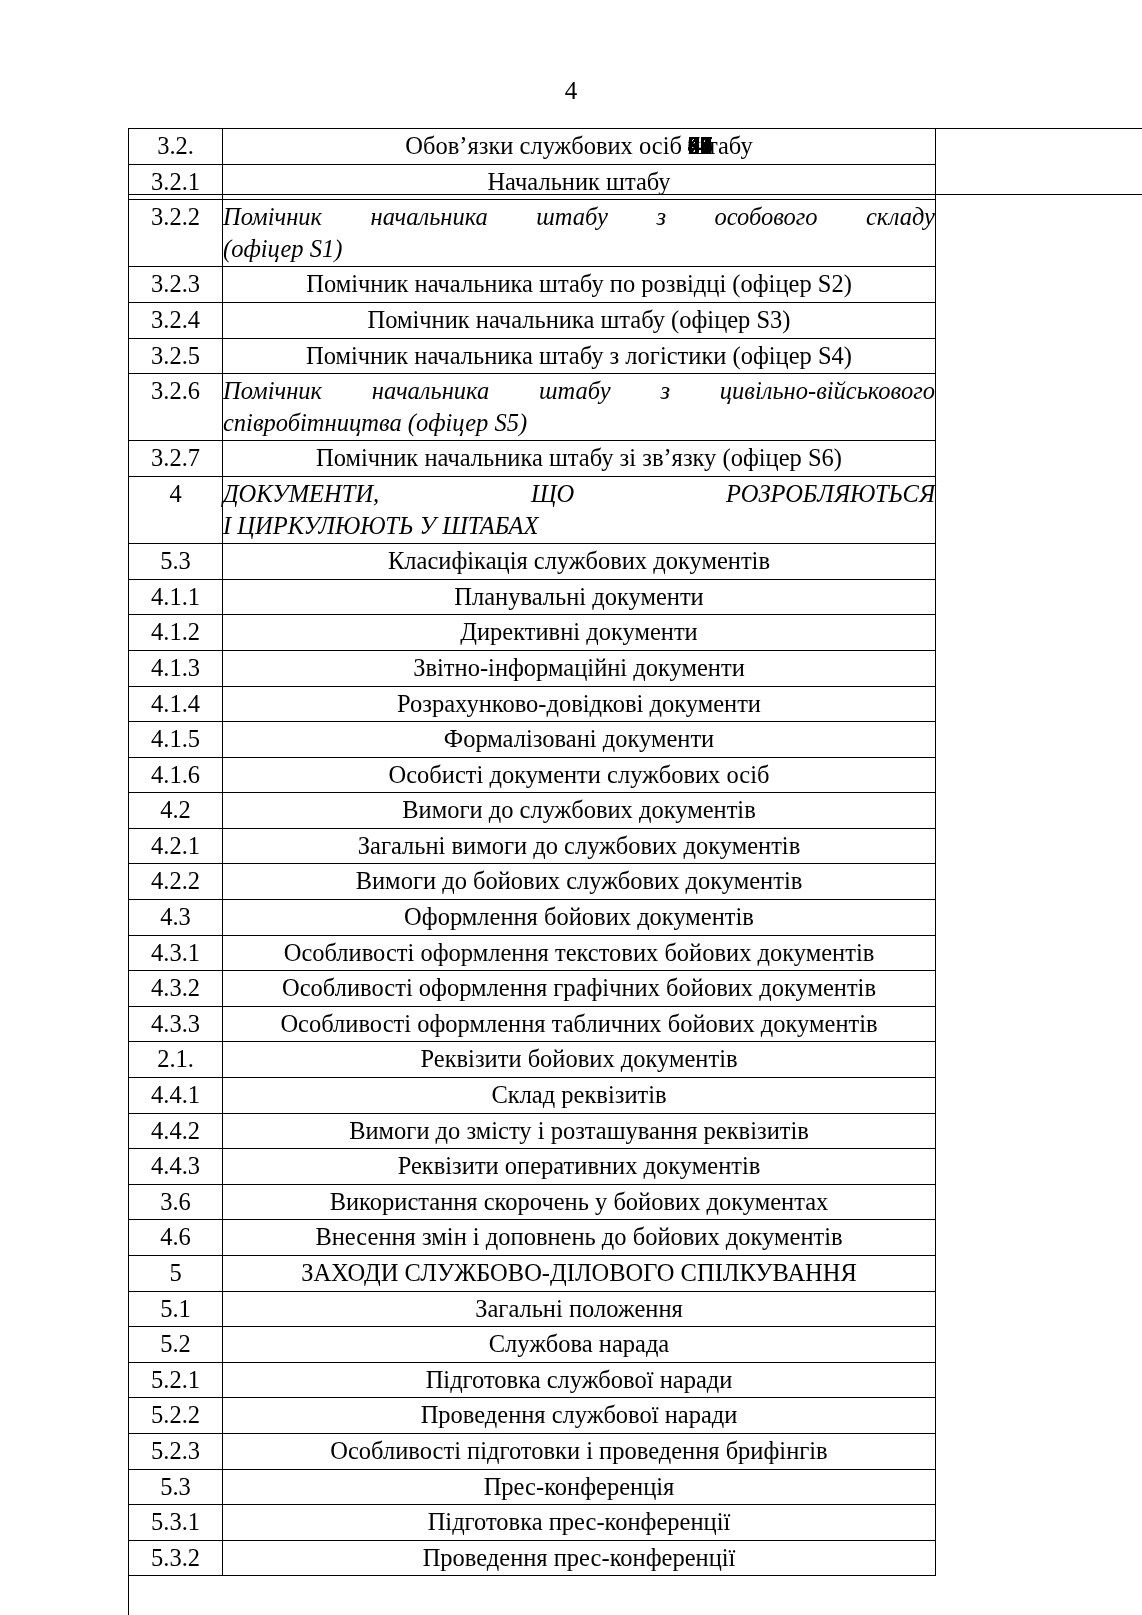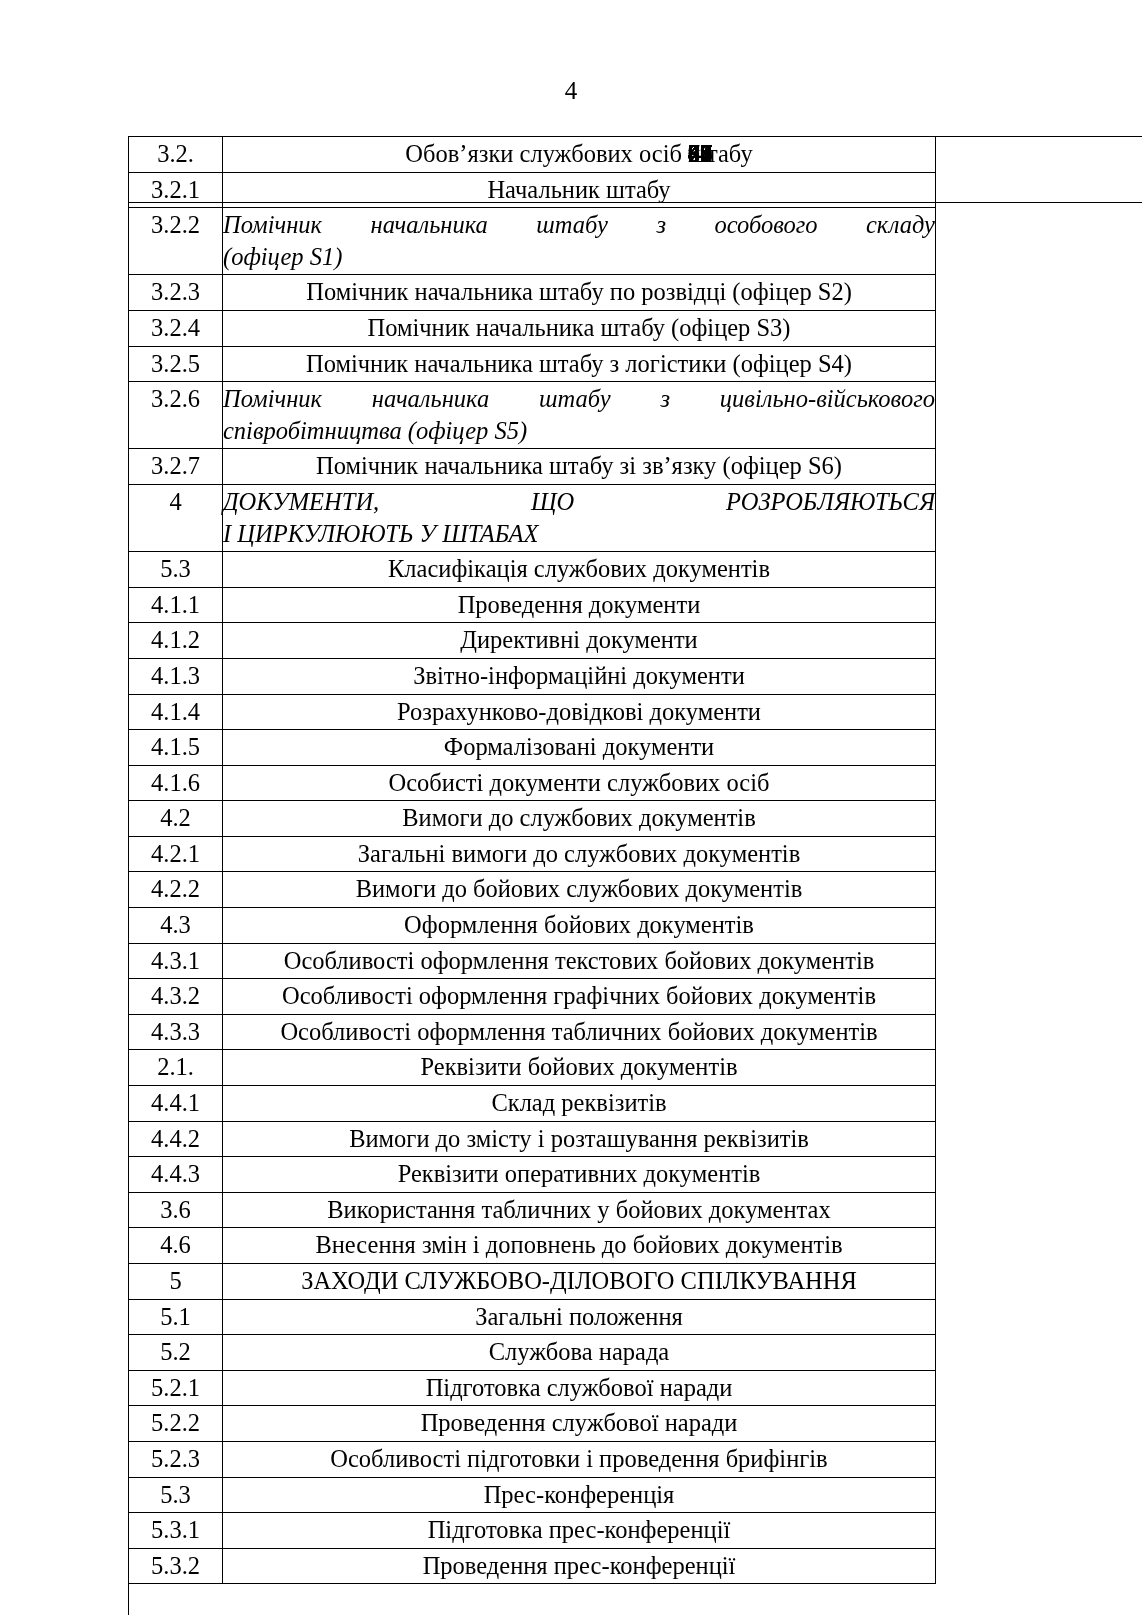--- a/index.html
+++ b/index.html
@@ -28,21 +28,21 @@
     top: 78px;
     width: 1142px;
     text-align: center;
     font-size: 25px;
     line-height: 1;
     letter-spacing: 0;
   }
   .toc-wrap {
     position: absolute;
     left: 128px;
-    top: 136px;
+    top: 128px;
     width: 884px;
   }
   table.toc {
     border-collapse: collapse;
     width: 884px;
     table-layout: fixed;
   }
   table.toc td {
     border: 1.6px solid #000000;
     font-size: 24.5px;
@@ -154,21 +154,21 @@
             </td>
             <td class="page">49</td>
           </tr>
           <tr>
             <td class="num">5.3</td>
             <td class="title">Класифікація службових документів</td>
             <td class="page">49</td>
           </tr>
           <tr>
             <td class="num">4.1.1</td>
-            <td class="title">Проведення документи</td>
+            <td class="title">Планувальні документи</td>
             <td class="page">50</td>
           </tr>
           <tr>
             <td class="num">4.1.2</td>
             <td class="title">Директивні документи</td>
             <td class="page">51</td>
           </tr>
           <tr>
             <td class="num">4.1.3</td>
             <td class="title">Звітно-інформаційні документи</td>
@@ -239,21 +239,21 @@
             <td class="title">Вимоги до змісту і розташування реквізитів</td>
             <td class="page">68</td>
           </tr>
           <tr>
             <td class="num">4.4.3</td>
             <td class="title">Реквізити оперативних документів</td>
             <td class="page">76</td>
           </tr>
           <tr>
             <td class="num">3.6</td>
-            <td class="title">Використання табличних у бойових документах</td>
+            <td class="title">Використання скорочень у бойових документах</td>
             <td class="page">77</td>
           </tr>
           <tr>
             <td class="num">4.6</td>
             <td class="title">Внесення змін і доповнень до бойових документів</td>
             <td class="page">80</td>
           </tr>
           <tr>
             <td class="num">5</td>
             <td class="title">ЗАХОДИ СЛУЖБОВО-ДІЛОВОГО СПІЛКУВАННЯ</td>

